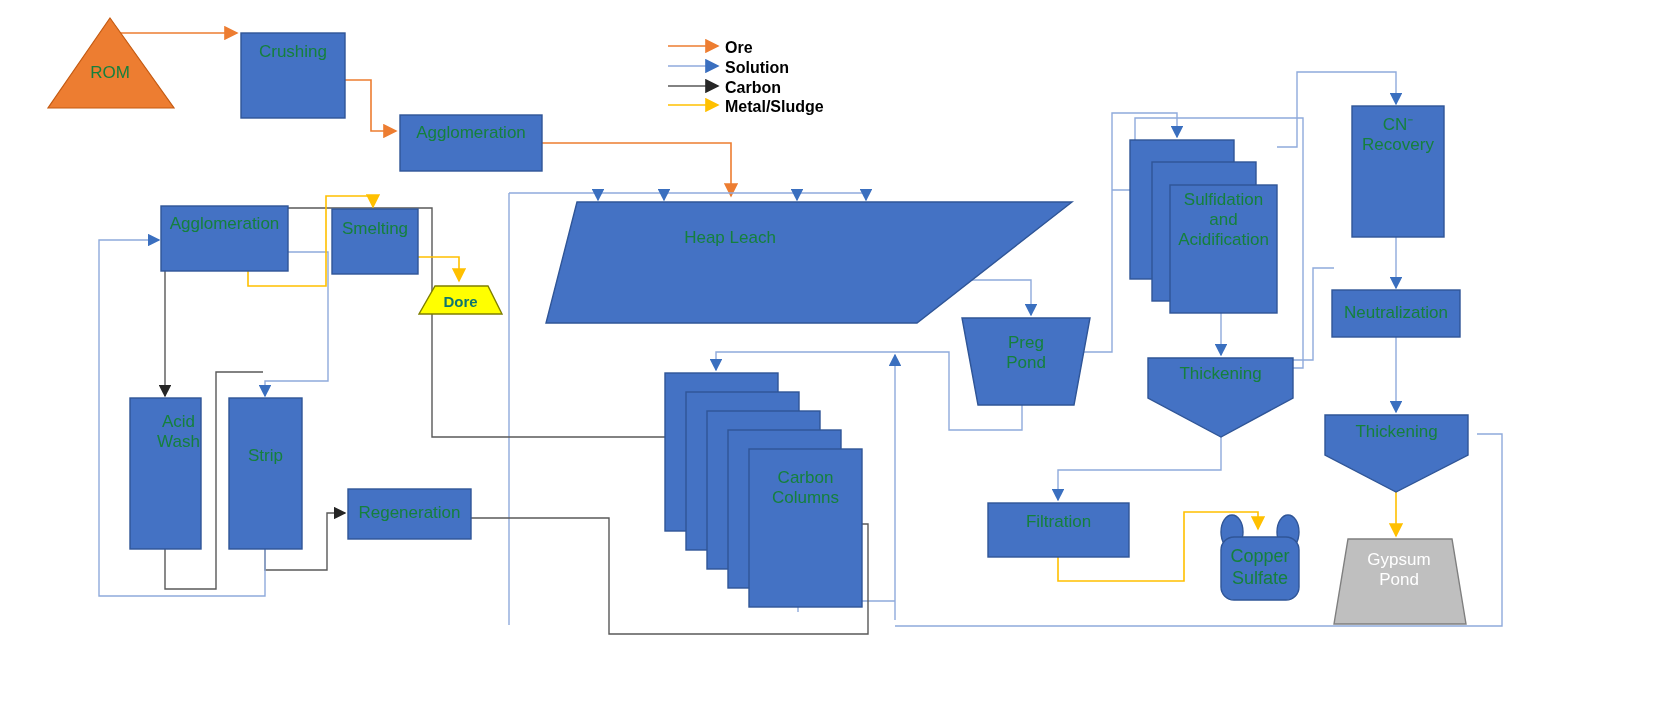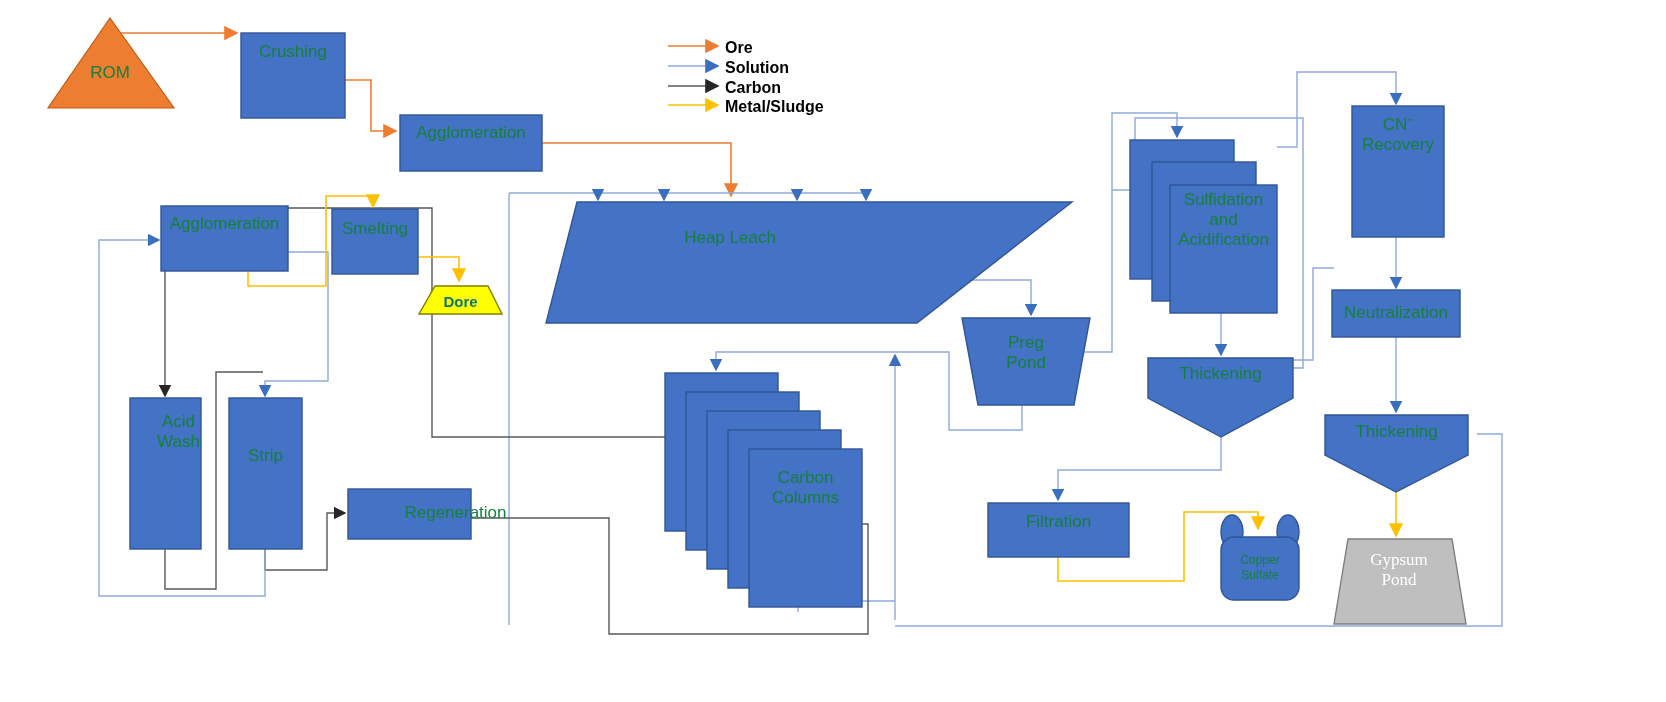--- a/index.html
+++ b/index.html
@@ -168,44 +168,44 @@
 
   <div class="nodelabel" style="left:332px;top:217px;width:86px;height:24px;">Smelting</div>
 
   <div class="nodelabel dark" style="left:419px;top:292px;width:83px;height:20px;font-size:15px;">Dore</div>
 
   <div class="nodelabel" style="left:130px;top:408px;width:71px;height:48px;padding-left:13px;">Acid
 Wash</div>
 
   <div class="nodelabel" style="left:229px;top:408px;width:73px;height:24px;margin-top:36px;">Strip</div>
 
-  <div class="nodelabel" style="left:348px;top:500px;width:123px;height:26px;padding-left:46px;">Regeneration</div>
+  <div class="nodelabel" style="left:348px;top:500px;width:123px;height:26px;">Regeneration</div>
 
   <div class="nodelabel" style="left:749px;top:462px;width:113px;height:52px;">Carbon
 Columns</div>
 
   <div class="nodelabel" style="left:1170px;top:180px;width:107px;height:80px;">Sulfidation
 and
 Acidification</div>
 
   <div class="nodelabel" style="left:1148px;top:362px;width:145px;height:24px;">Thickening</div>
 
   <div class="nodelabel" style="left:988px;top:509px;width:141px;height:26px;">Filtration</div>
 
-  <div class="nodelabel" style="left:1221px;top:545px;width:78px;height:45px;font-size:12px;">Copper
+  <div class="nodelabel" style="left:1221px;top:545px;width:78px;height:45px;font-size:18px;">Copper
 Sulfate</div>
 
   <div class="nodelabel" style="left:1352px;top:110px;width:92px;height:50px;">CN⁻
 Recovery</div>
 
   <div class="nodelabel" style="left:1332px;top:300px;width:128px;height:26px;">Neutralization</div>
 
   <div class="nodelabel" style="left:1325px;top:420px;width:143px;height:24px;">Thickening</div>
 
-  <div class="nodelabel gyp" style="left:1344px;top:546px;width:110px;height:48px;font-family:Liberation Serif, serif;">Gypsum
+  <div class="nodelabel gyp" style="left:1344px;top:546px;width:110px;height:48px;">Gypsum
 Pond</div>
 
   <div class="legend-label" style="left:725px;top:39px;">Ore</div>
   <div class="legend-label" style="left:725px;top:59px;">Solution</div>
   <div class="legend-label" style="left:725px;top:79px;">Carbon</div>
   <div class="legend-label" style="left:725px;top:98px;">Metal/Sludge</div>
 
 </div>
 
 </body></html>

